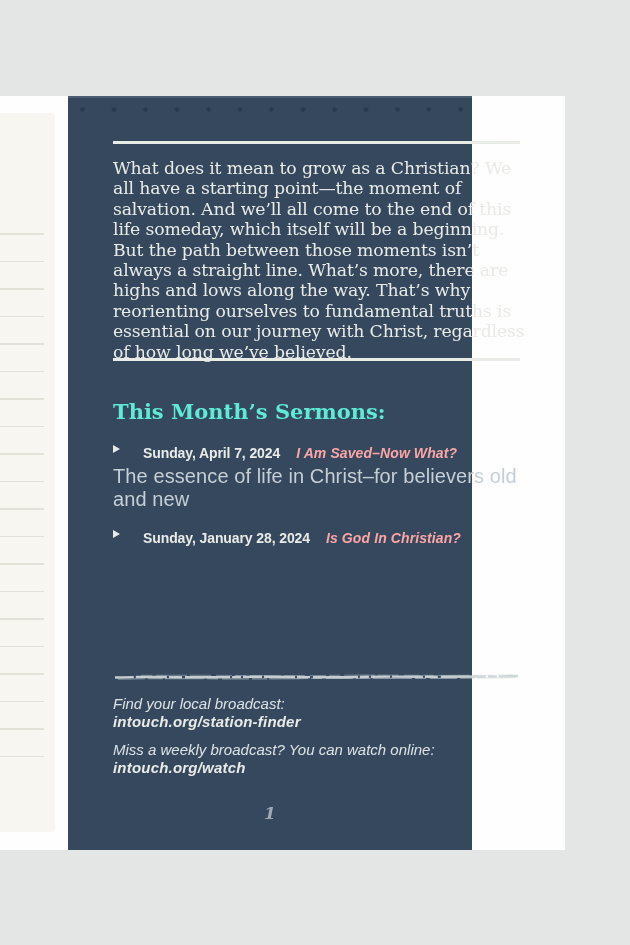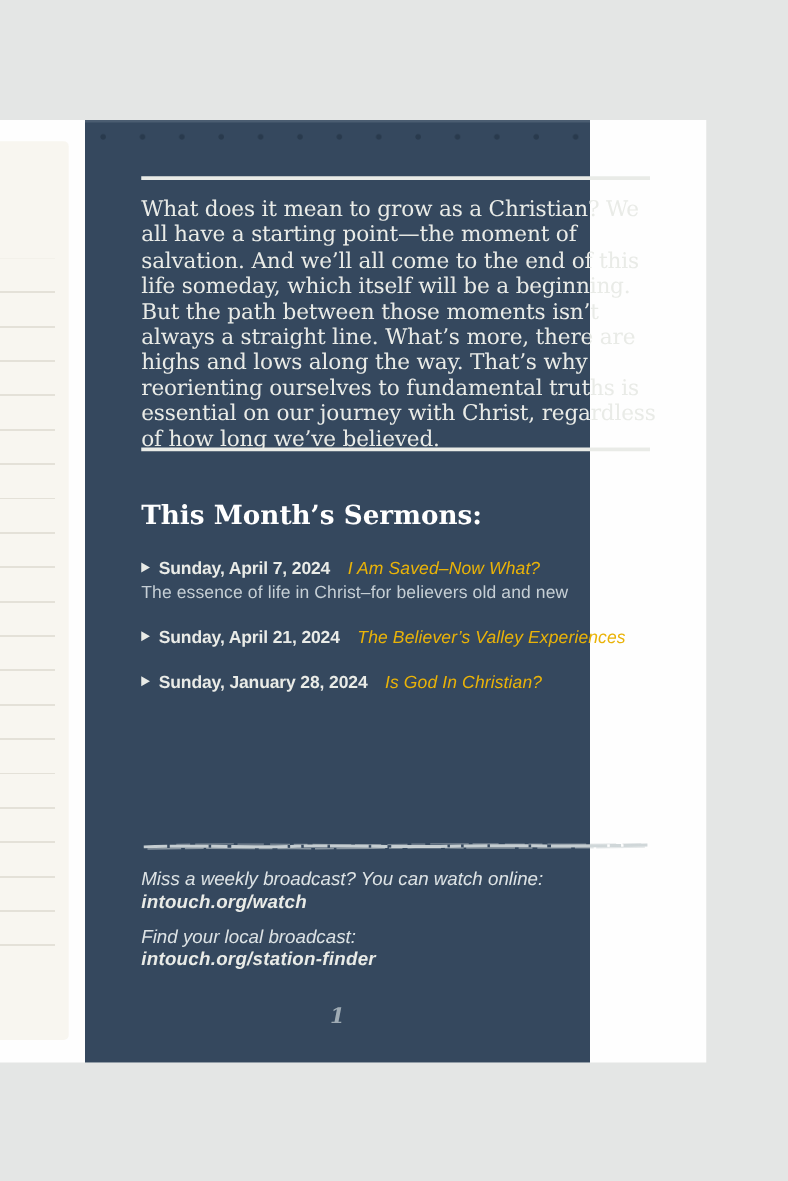--- a/index.html
+++ b/index.html
@@ -76,60 +76,60 @@
     color: #e9ebe7;
     letter-spacing: -0.15px;
   }
 
   .sermons-heading {
     position: absolute;
     left: 45px; top: 301px;
     font-family: "DejaVu Serif", serif;
     font-weight: bold;
     font-size: 21px;
-    color: #ffffff;
+    color: #5eead4;
   }
 
   .sermons {
     position: absolute;
     left: 45px; top: 347px;
     width: 420px;
   }
   .sermon { margin-bottom: 19px; }
   .sermon-title-row {
     display: flex;
-    align-items: center;
+    align-items: flex-start;
     height: 17px;
     white-space: nowrap;
+    gap: 16px;
   }
   .tri {
     width: 0; height: 0;
     border-left: 7px solid #e9ebe7;
     border-top: 4.5px solid transparent;
     border-bottom: 4.5px solid transparent;
     margin-right: 7px;
     flex: 0 0 auto;
   }
   .sermon-date {
     font-weight: bold;
     font-size: 14px;
     color: #e9ebe7;
     letter-spacing: -0.1px;
   }
   .sermon-title {
-    font-weight: normal;
+    font-weight: bold;
     font-style: italic;
     font-size: 14px;
-    color: #eab308;
-    margin-left: 14px;
+    color: #fca5a5;
     letter-spacing: 0.1px;
   }
   .sermon-desc {
     margin-top: 3px;
-    font-size: 14px;
+    font-size: 20px;
     color: #c6cfd5;
     letter-spacing: 0.1px;
   }
 
   .brush-divider {
     position: absolute;
     left: 45px; top: 573px;
     width: 408px; height: 12px;
   }
 
@@ -186,47 +186,42 @@
       <div class="sermon-title-row">
         <span class="tri"></span>
         <span class="sermon-date">Sunday, April 7, 2024</span>
         <span class="sermon-title">I Am Saved–Now What?</span>
       </div>
       <div class="sermon-desc">The essence of life in Christ–for believers old and new</div>
     </div>
 
 
     <div class="sermon">
-      <div class="sermon-title-row">
-        <span class="tri"></span>
-        <span class="sermon-date">Sunday, April 21, 2024</span>
-        <span class="sermon-title">The Believer’s Valley Experiences</span>
-      </div>
     </div>
 
     <div class="sermon">
       <div class="sermon-title-row">
         <span class="tri"></span>
         <span class="sermon-date">Sunday, January 28, 2024</span>
         <span class="sermon-title">Is God In Christian?</span>
       </div>
     </div>
   </div>
 
   <svg class="brush-divider" viewBox="0 0 408 12" xmlns="http://www.w3.org/2000/svg">
     <path d="M2 6.5 C 40 5.2, 85 7.0, 125 6.0 S 205 7.0, 245 6.0 S 335 6.5, 406 5.0" stroke="#ced5d7" stroke-width="2.4" fill="none" stroke-dasharray="19 2 31 2 13 3 45 2 9 2" opacity="0.95"></path>
     <path d="M5 8.2 C 60 6.8, 125 8.6, 185 7.6 S 285 8.4, 405 6.6" stroke="#ced5d7" stroke-width="1.2" fill="none" stroke-dasharray="27 3 15 2 39 3 11 4" opacity="0.55"></path>
     <path d="M28 4.4 C 92 3.6, 152 5.4, 214 4.4 S 312 5.2, 400 3.8" stroke="#ced5d7" stroke-width="1" fill="none" stroke-dasharray="11 4 31 3 21 5 16 3" opacity="0.45"></path>
   </svg>
 
   <div class="broadcast">
     <div class="block">
+      <div>Find your local broadcast:</div>
+      <div class="url">intouch.org/station-finder</div>
+    </div>
+    <div class="block">
       <div>Miss a weekly broadcast? You can watch online:</div>
       <div class="url">intouch.org/watch</div>
     </div>
-    <div class="block">
-      <div>Find your local broadcast:</div>
-      <div class="url">intouch.org/station-finder</div>
-    </div>
   </div>
 
   <div class="page-number">1</div>
 </div>
 
 </body></html>

